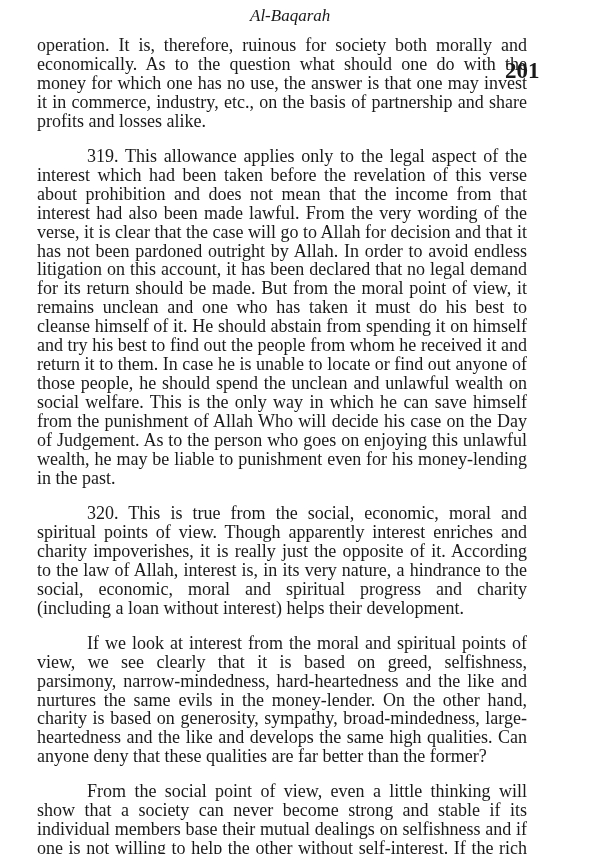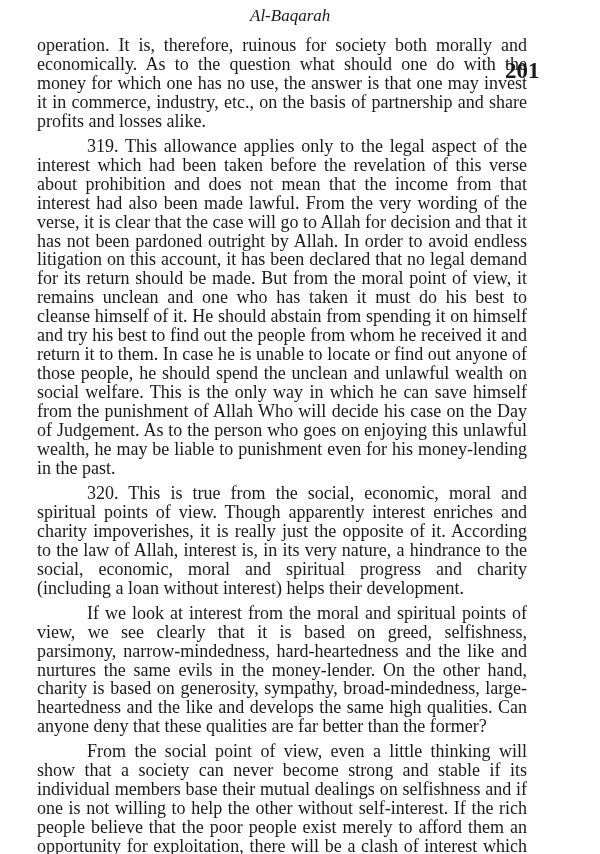--- a/index.html
+++ b/index.html
@@ -20,21 +20,21 @@
   .page-number {
     position: absolute; left: 505px; top: 9px;
     font-weight: bold; font-size: 23px; margin-top: 47px;
   }
   .body-text {
     position: absolute; left: 37px; top: 36px; width: 490px;
     font-size: 18px; line-height: 18.95px;
     text-align: justify;
   }
   .body-text p { margin: 0; }
-  .body-text p.gap { margin-top: 6px; }
+  .body-text p.gap { margin-top: 16px; }
   .indent { text-indent: 50px; }
 </style>
 </head>
 <body>
 
 <div class="page">
   <div class="header">
     <span class="running-title">Al-Baqarah</span>
     <span class="page-number">201</span>
   </div>

